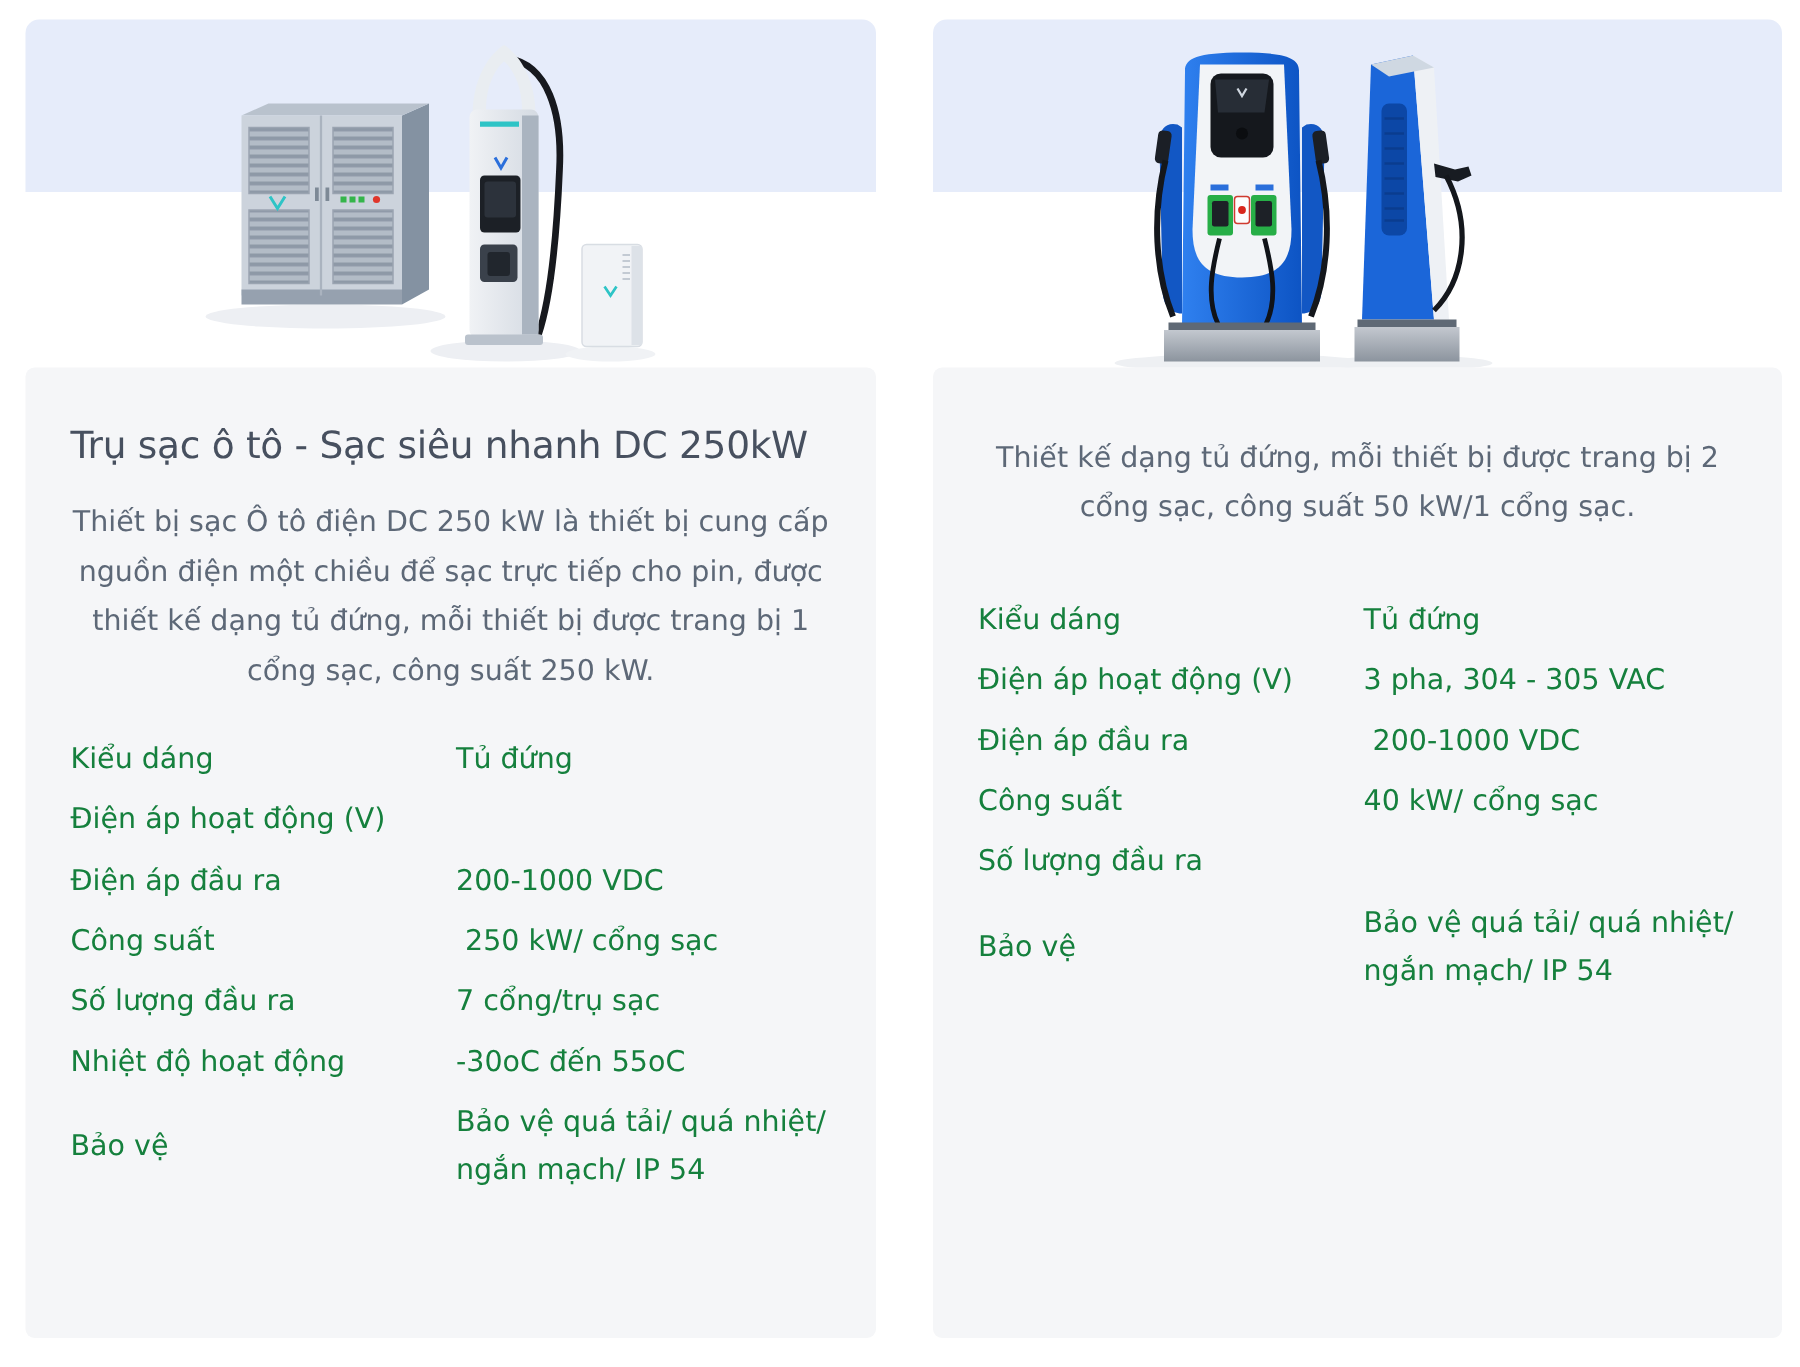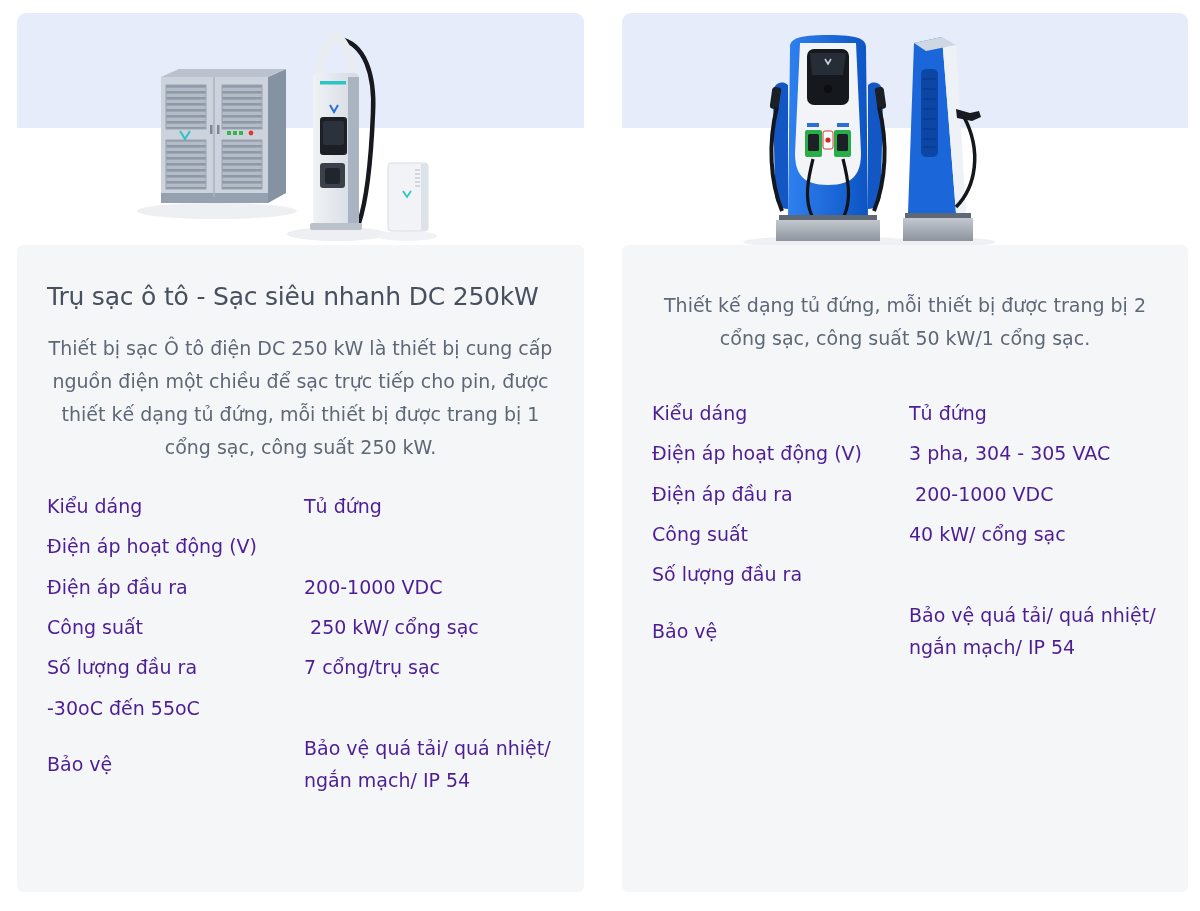--- a/index.html
+++ b/index.html
@@ -33,21 +33,21 @@
   }
   .card-desc {
     margin:14px 0 0 0; font-size:19px; font-weight:400; color:#5d6877;
     line-height:1.74;
     text-align:center;
   }
   .specs { margin-top:26px; }
   .specs.loose { margin-top:42px; }
   .spec-row {
     display:grid; grid-template-columns:257px 1fr; align-items:center;
-    margin-bottom:8px; font-size:19px; color:#4c1d95; line-height:1.7;
+    margin-bottom:8px; font-size:19px; color:#15803d; line-height:1.7;
   }
   .spec-label { font-weight:400; }
   .spec-value { white-space:pre-wrap; }
 </style>
 </head>
 <body>
 
 <div class="cards">
 
   <div class="card">
@@ -135,20 +135,21 @@
         </div>
         <div class="spec-row">
           <div class="spec-label">Công suất</div>
           <div class="spec-value"> 250 kW/ cổng sạc</div>
         </div>
         <div class="spec-row">
           <div class="spec-label">Số lượng đầu ra</div>
           <div class="spec-value">7 cổng/trụ sạc</div>
         </div>
         <div class="spec-row">
+          <div class="spec-label">Nhiệt độ hoạt động</div>
           <div class="spec-value">-30oC đến 55oC</div>
         </div>
         <div class="spec-row">
           <div class="spec-label">Bảo vệ</div>
           <div class="spec-value">Bảo vệ quá tải/ quá nhiệt/ ngắn mạch/ IP 54</div>
         </div>
       </div>
     </div>
   </div>
 

